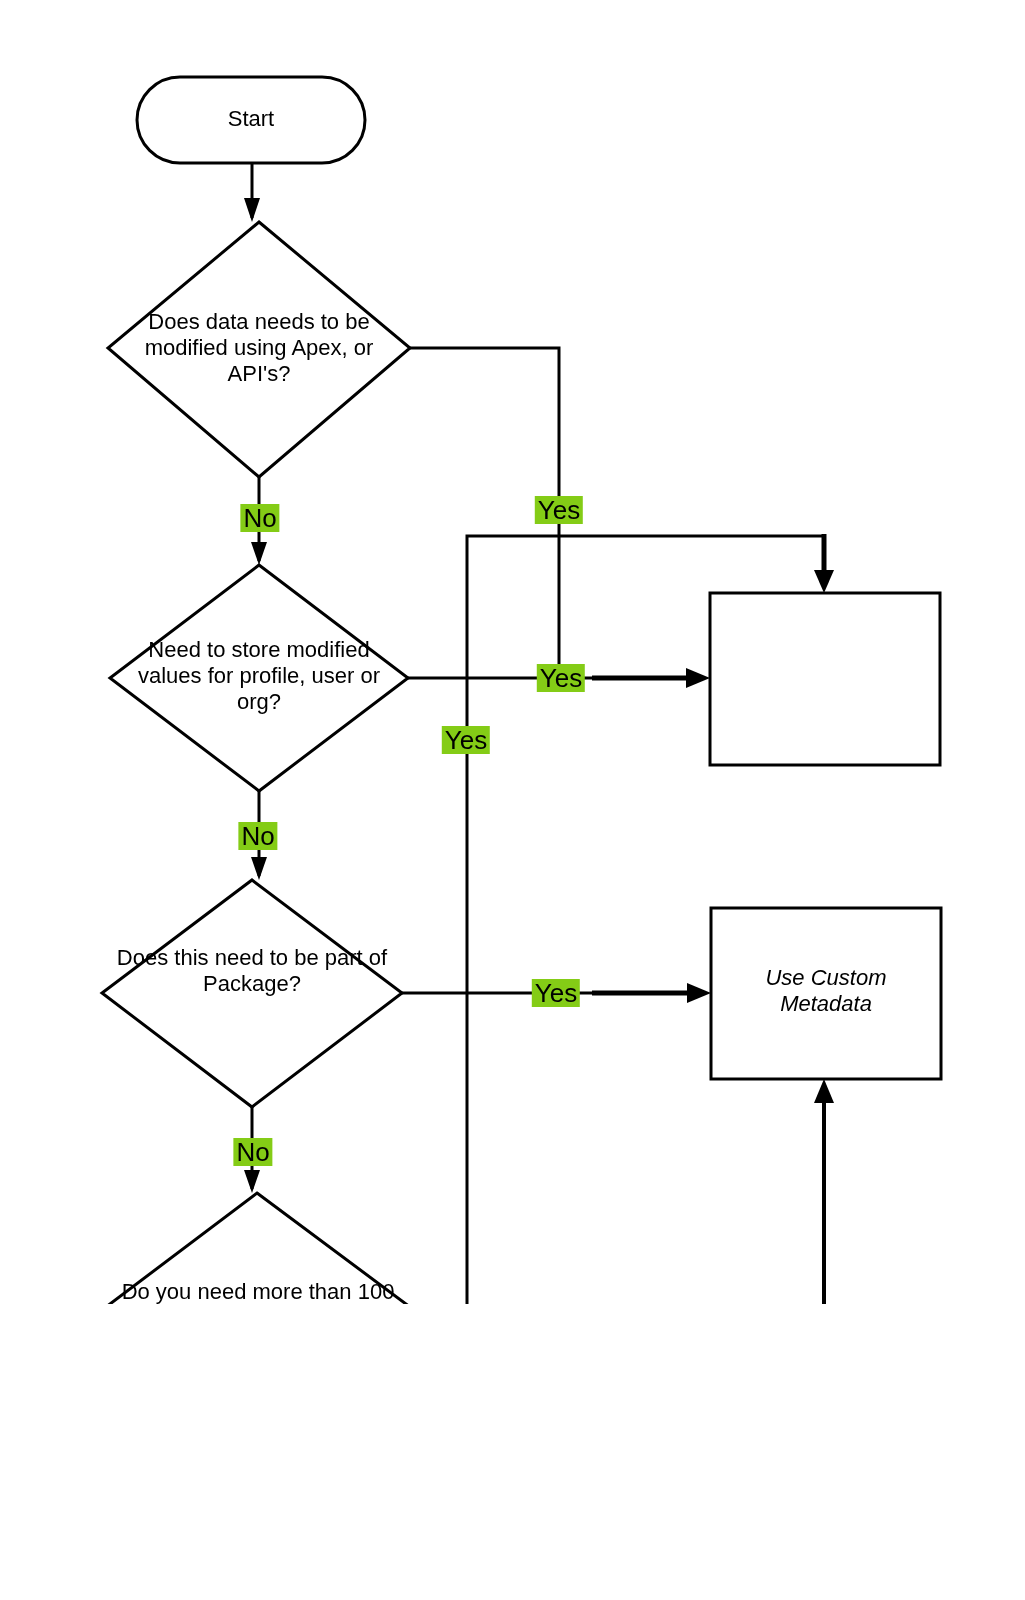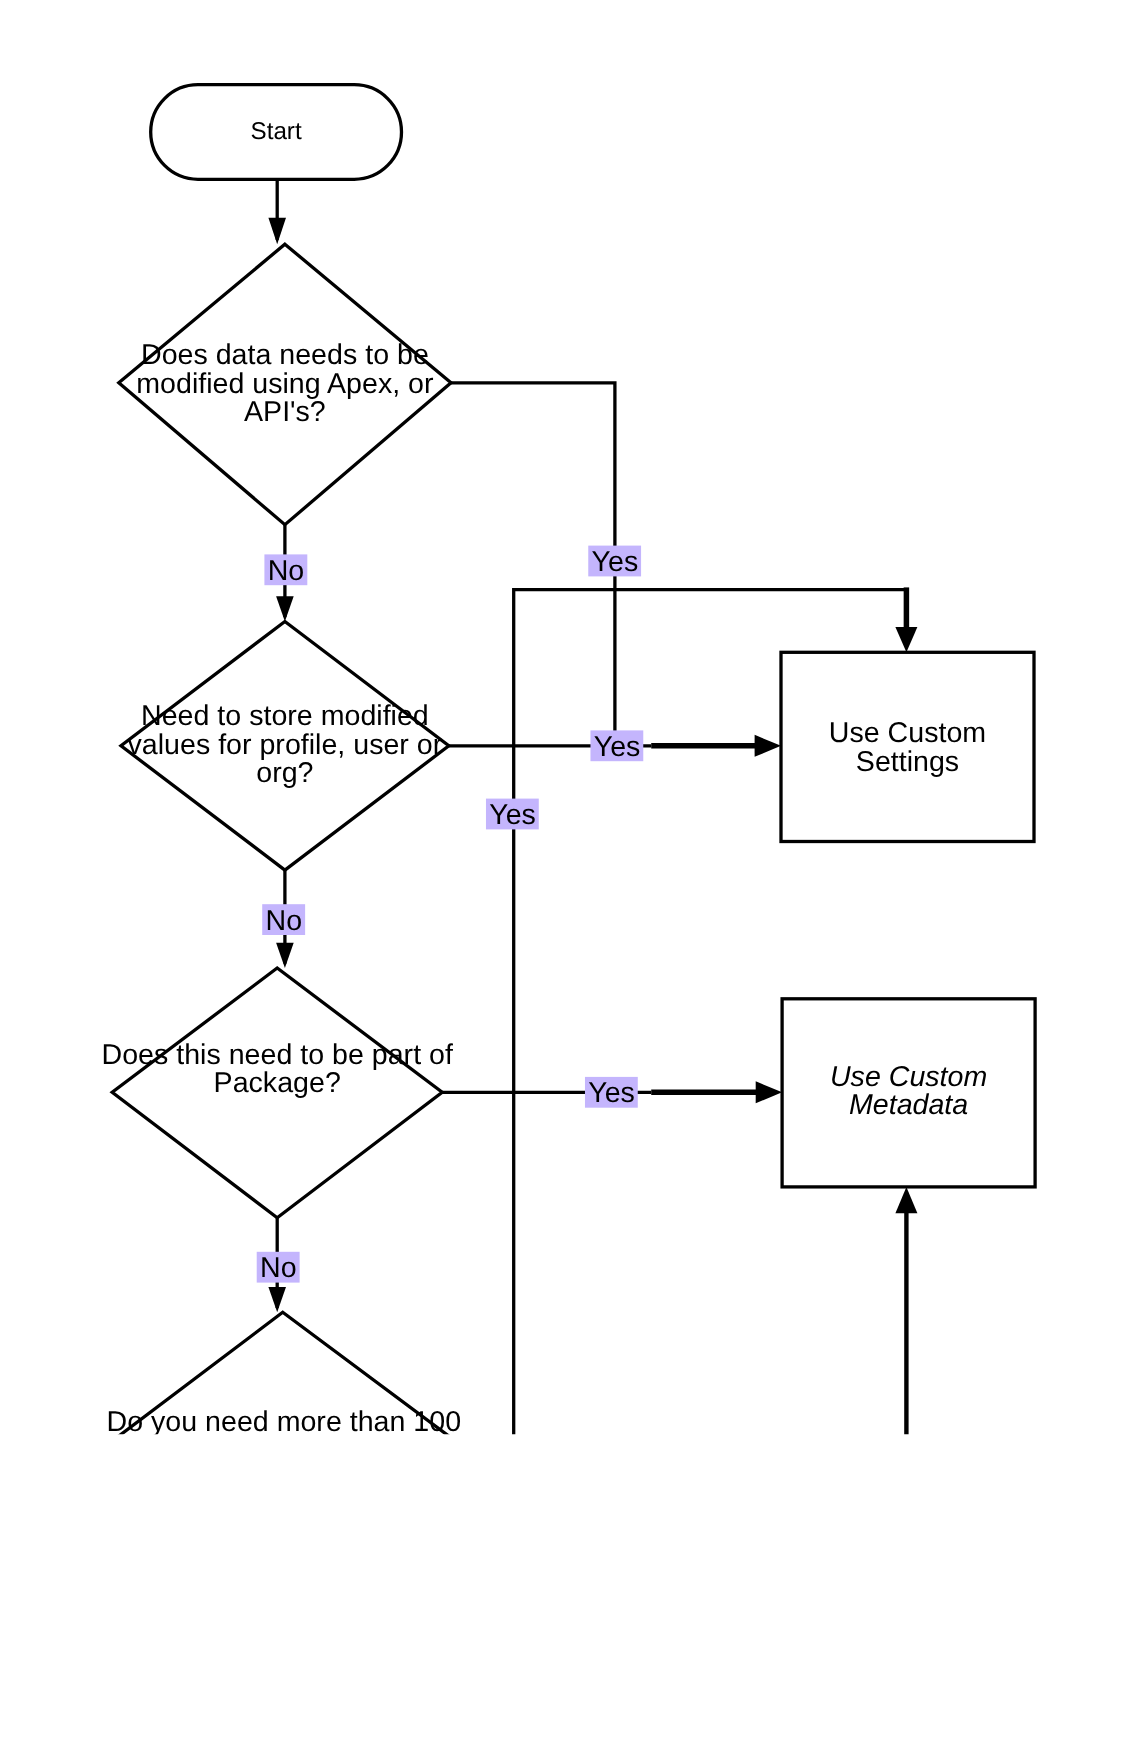--- a/index.html
+++ b/index.html
@@ -18,34 +18,34 @@
   }
   .canvas svg {
     position: absolute;
     left: 0;
     top: 0;
   }
   .node-label {
     position: absolute;
     transform: translate(-50%, -50%);
     text-align: center;
-    font-size: 26px;
+    font-size: 22px;
     line-height: 26px;
     white-space: pre-line;
     color: #000000;
   }
   .start-label {
     font-size: 22px;
   }
   .edge-label {
     position: absolute;
     transform: translate(-50%, -50%);
     font-size: 26px;
     line-height: 26px;
-    background: #c4b5fd;
+    background: #84cc16;
     padding: 1px 3px;
     color: #000000;
     white-space: nowrap;
   }
 </style>
 </head>
 <body>
 
 <div class="canvas">
 
@@ -102,21 +102,20 @@
   <div class="node-label" style="left:259px; top:676px;">Need to store modified
 values for profile, user or
 org?</div>
 
   <div class="node-label" style="left:252px; top:971px;">Does this need to be part of
 Package?</div>
 
   <div class="node-label" style="left:258px; top:1305px;">Do you need more than 100
 fields?</div>
 
-  <div class="node-label" style="left:825px; top:679px;">Use Custom Settings</div>
 
   <div class="node-label" style="left:826px; top:991px;font-style:italic;">Use Custom
 Metadata</div>
 
   <div class="edge-label" style="left:260px; top:518px;">No</div>
 
   <div class="edge-label" style="left:559px; top:510px;">Yes</div>
 
   <div class="edge-label" style="left:258px; top:836px;">No</div>
 

